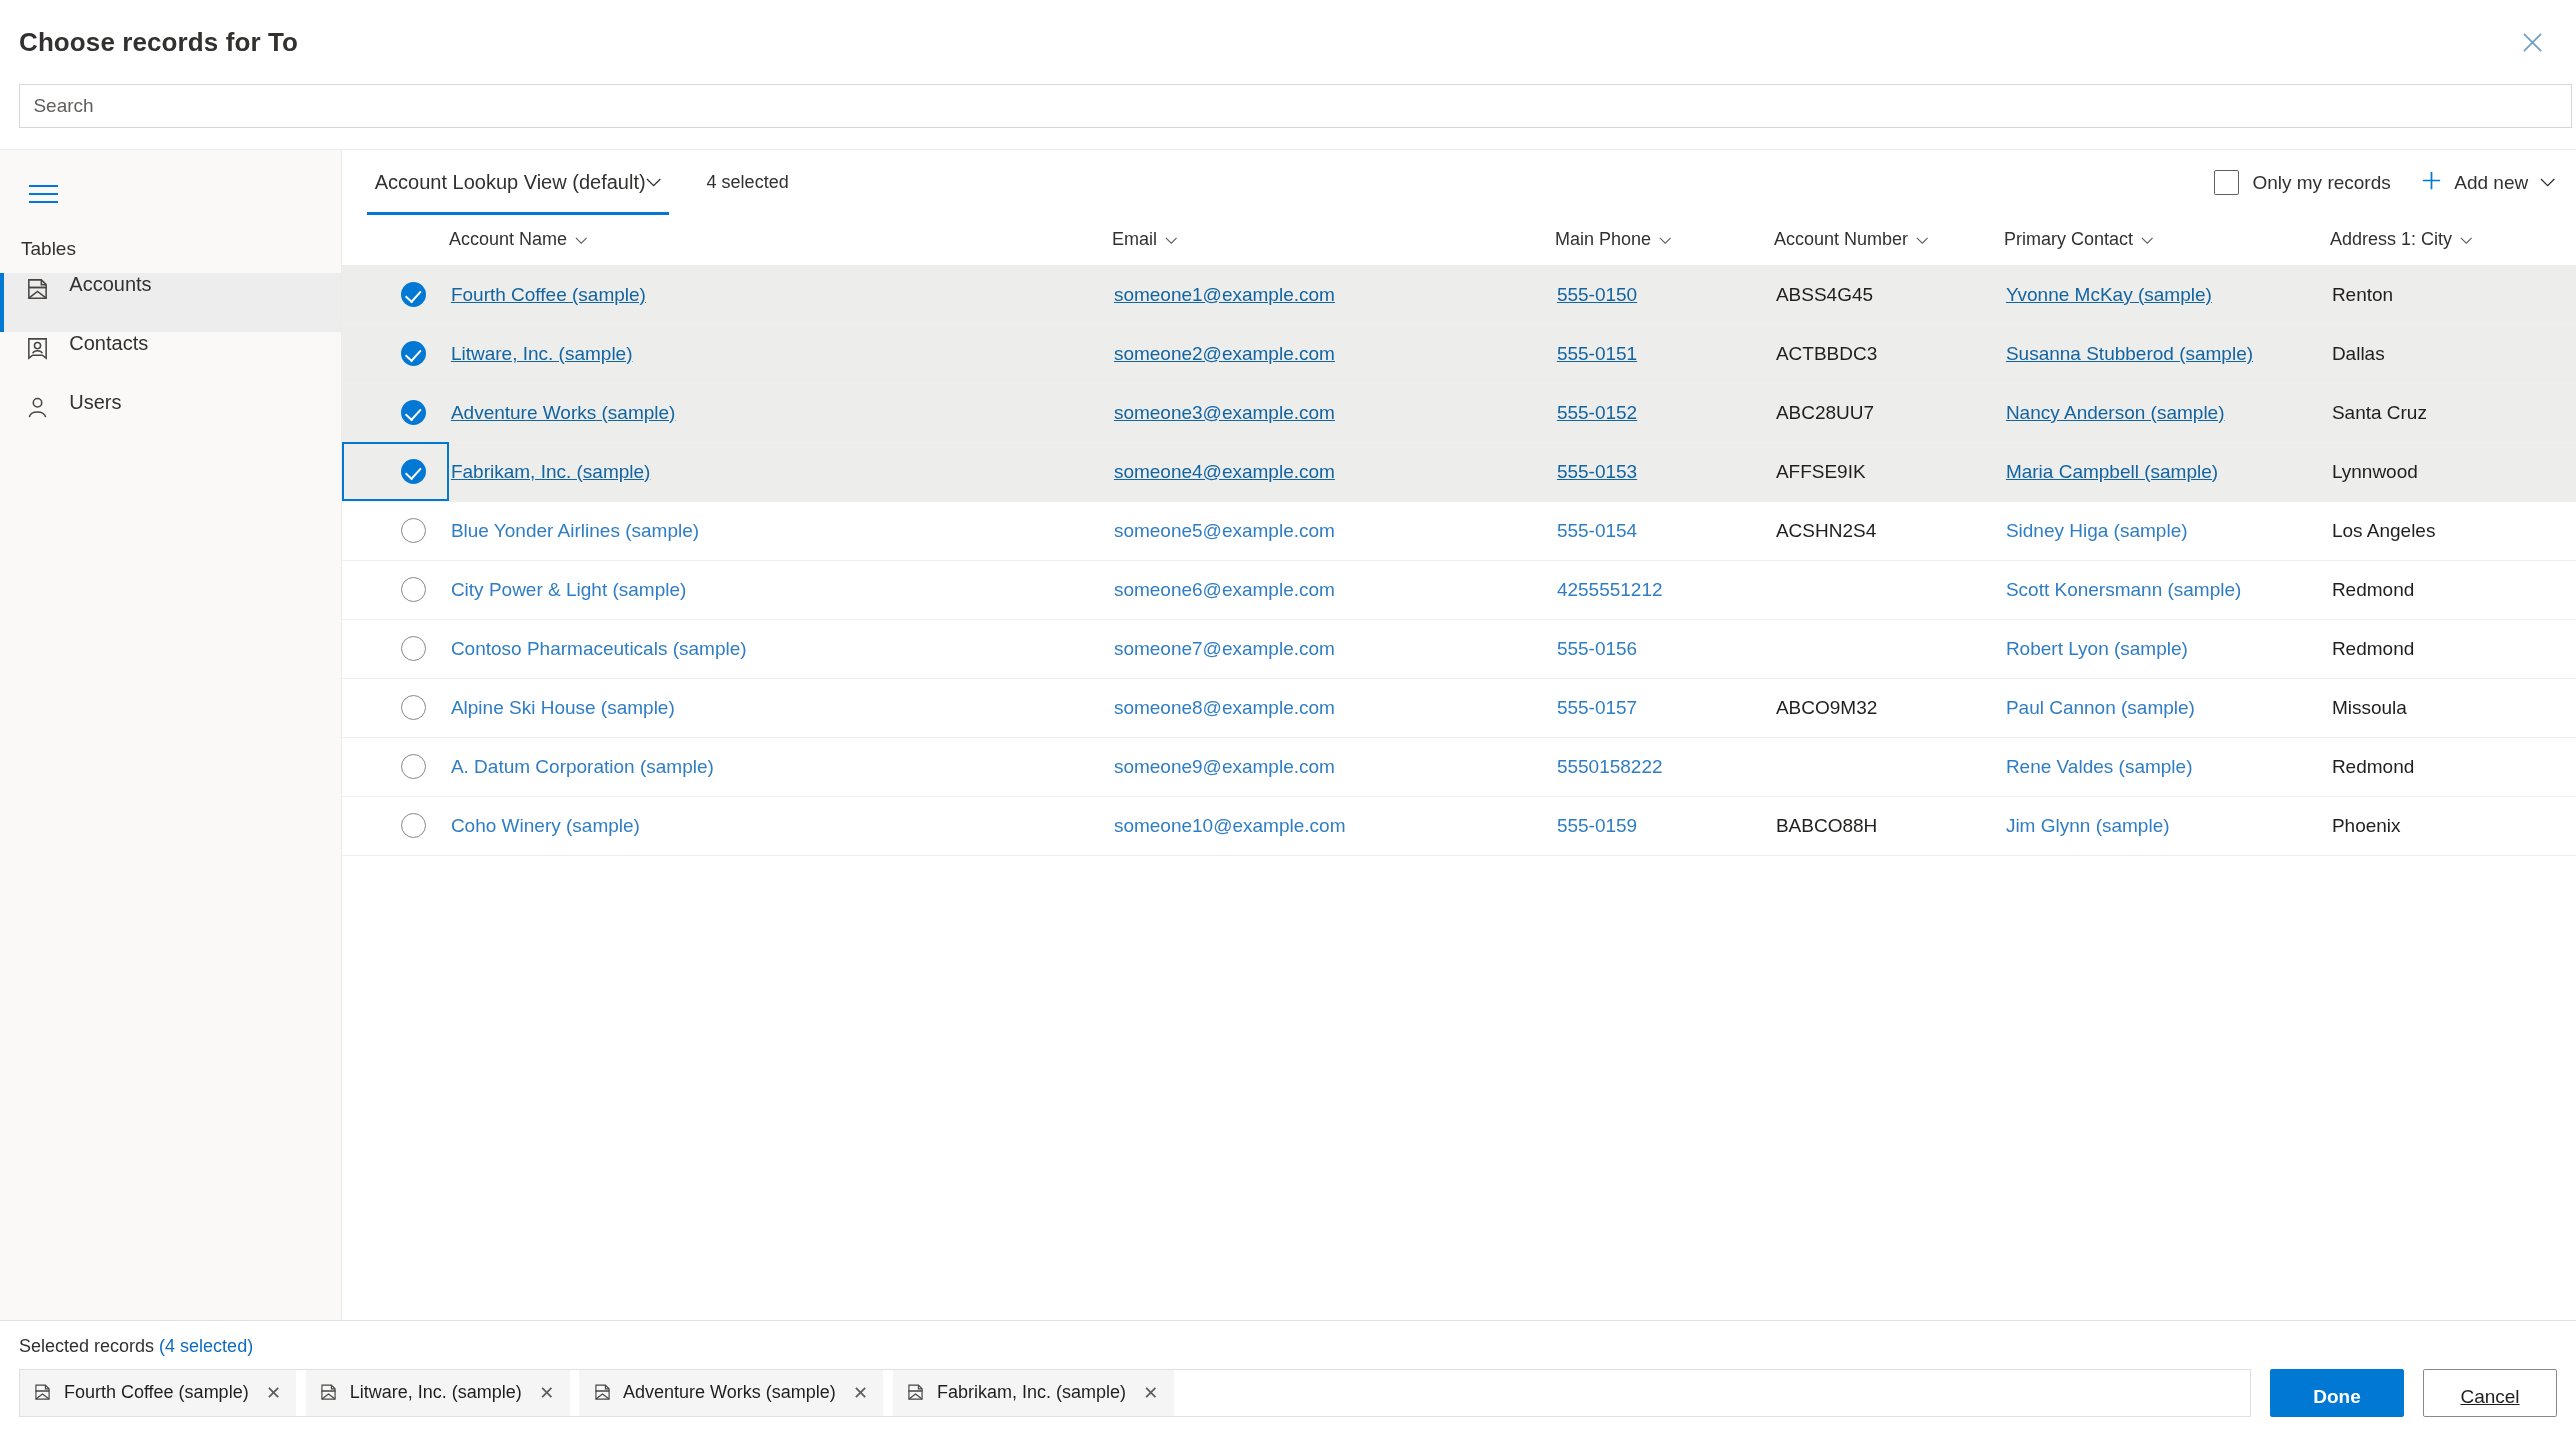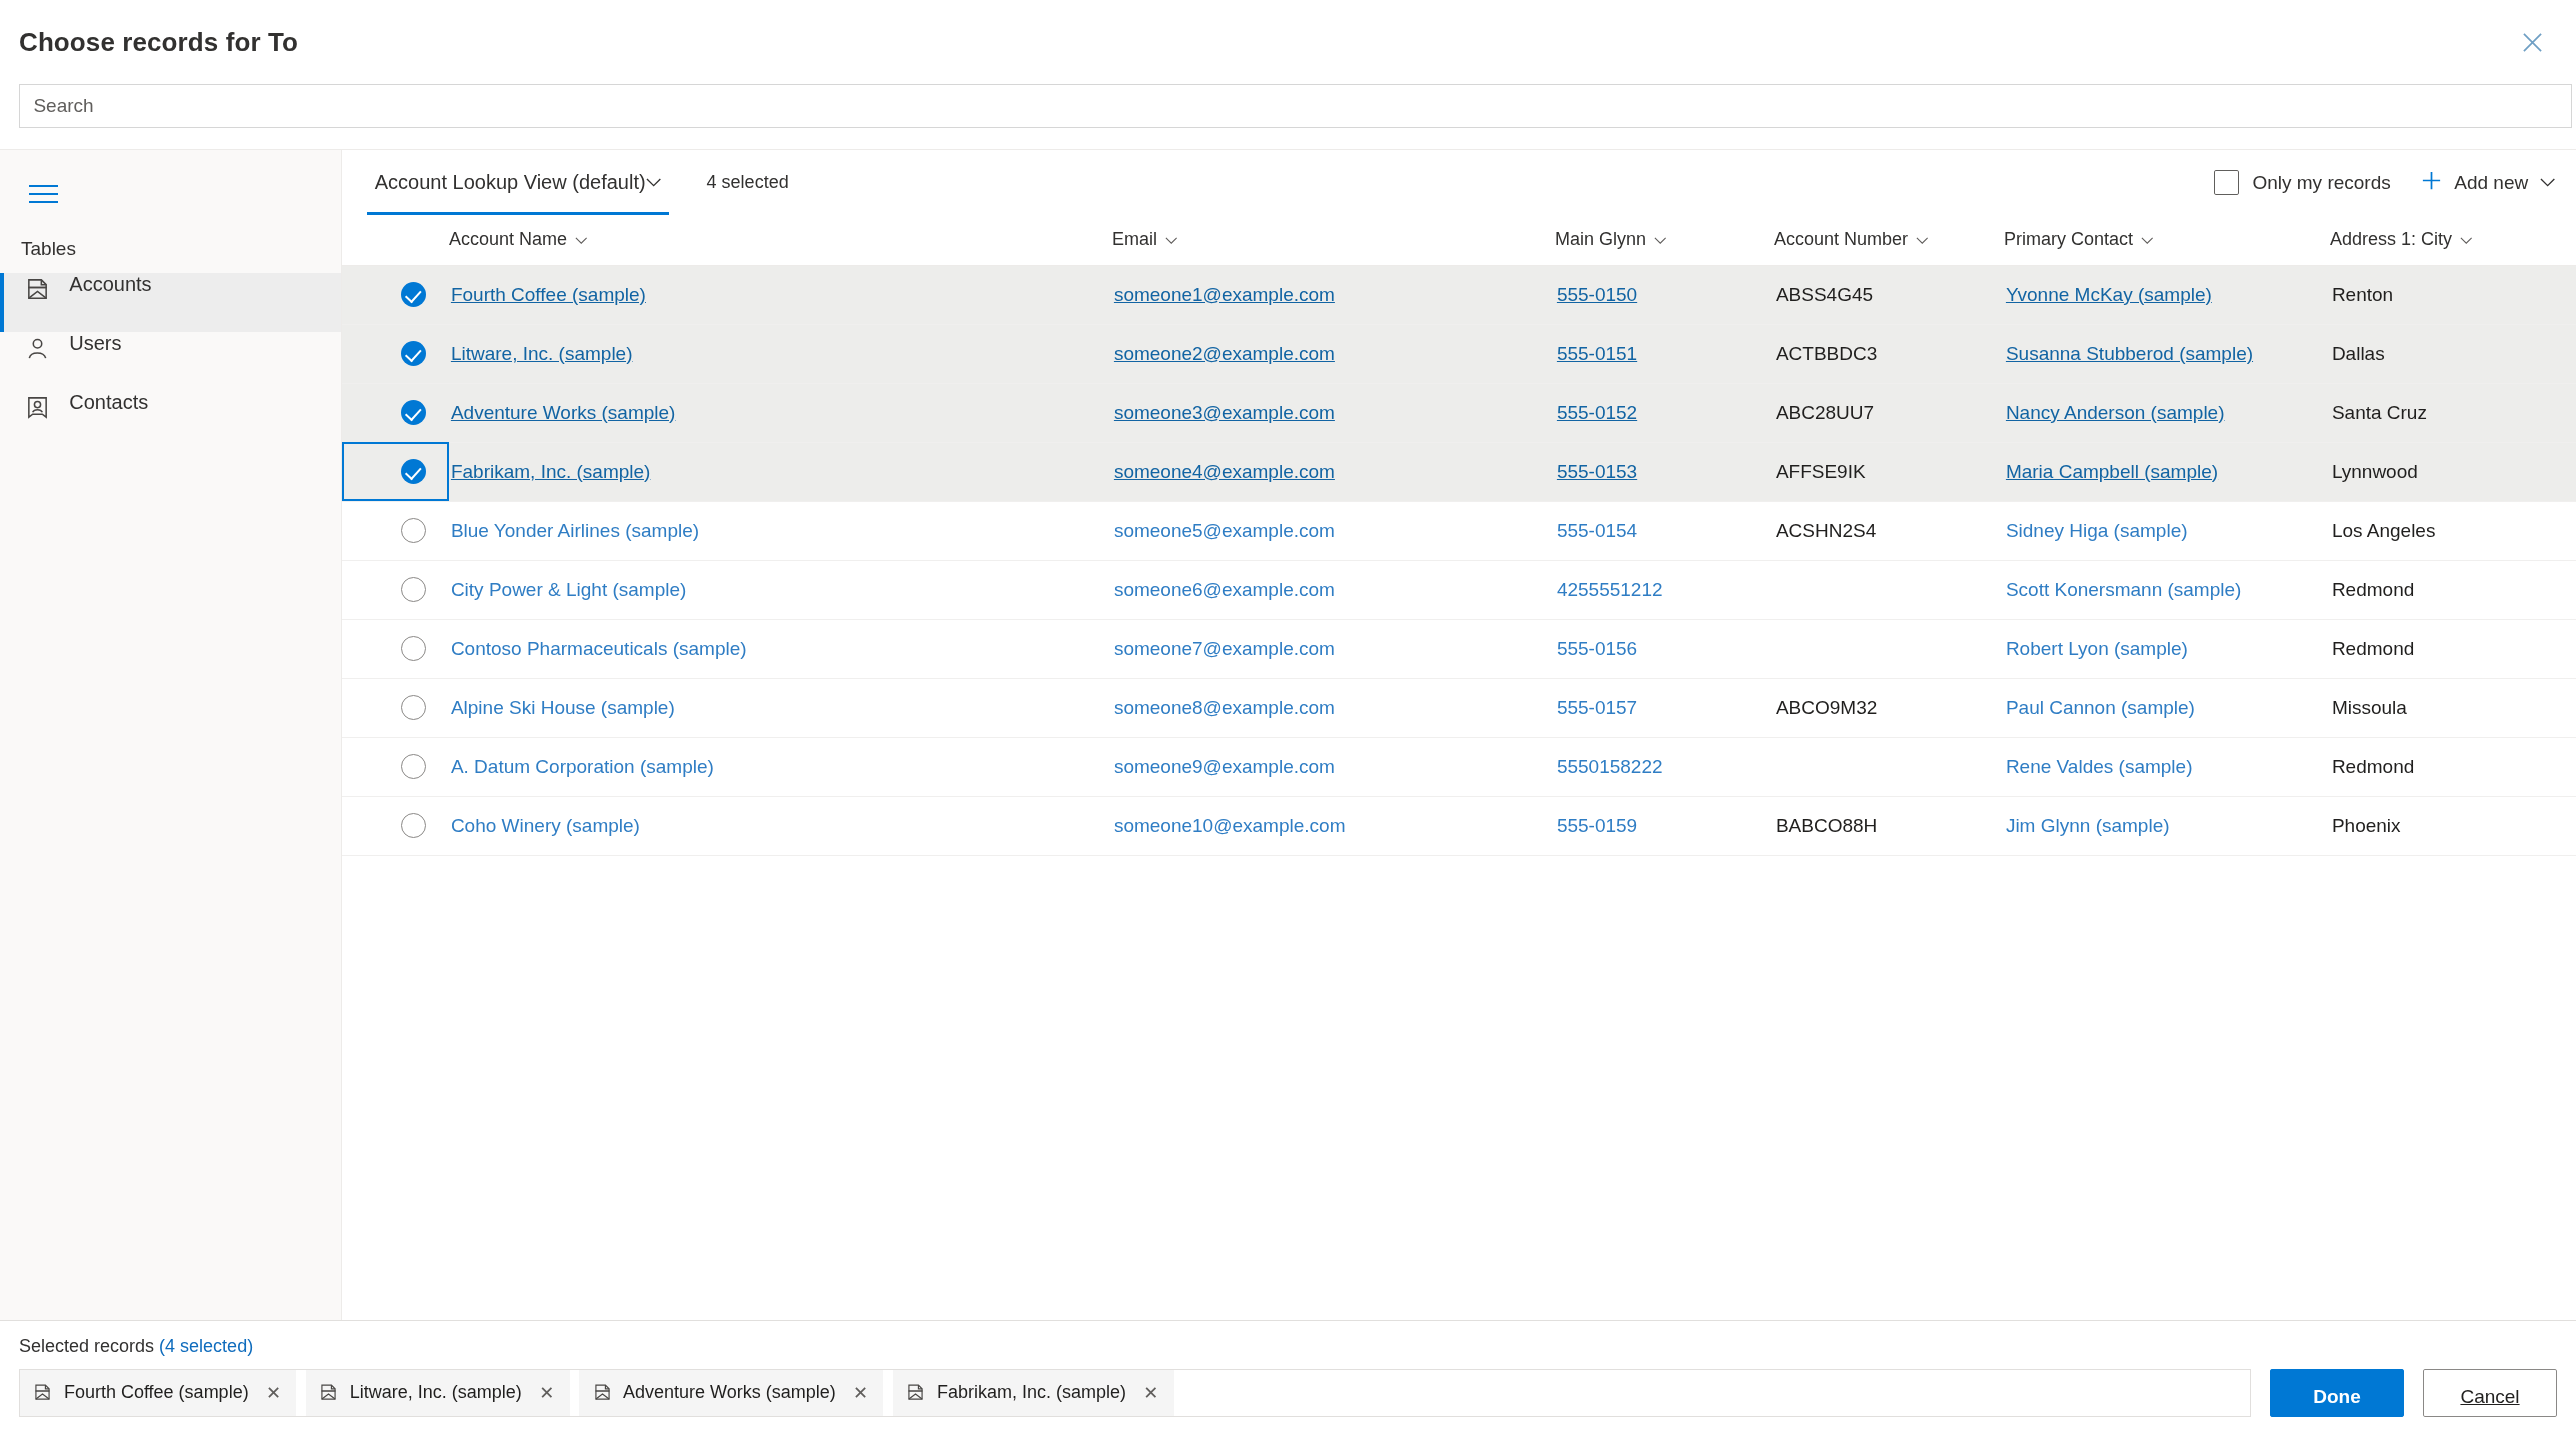--- a/index.html
+++ b/index.html
@@ -371,36 +371,36 @@
           <path d="M4 11 h18 v11 h-18 z" fill="none" stroke="#484644" stroke-width="1.6"></path>
           <path d="M4 22 l9 -7 l9 7" fill="none" stroke="#484644" stroke-width="1.6"></path>
         </svg>
       </span>
       <span class="lbl">Accounts</span>
     </div>
 
     <div class="side-item">
       <span class="ic">
         <svg width="25" height="25" viewBox="0 0 26 26">
-          <circle cx="13" cy="8" r="4.4" fill="none" stroke="#484644" stroke-width="1.6"></circle>
-          <path d="M4.5 23 c1.5 -7 15 -7 17 0" fill="none" stroke="#484644" stroke-width="1.6"></path>
-        </svg>
-      </span>
-      <span class="lbl">Users</span>
-    </div>
-
-    <div class="side-item">
-      <span class="ic">
-        <svg width="25" height="25" viewBox="0 0 26 26">
           <path d="M4 3 h18 v20 l-4 -3 h-10 l-4 3 z" fill="none" stroke="#484644" stroke-width="1.6"></path>
           <circle cx="13" cy="10" r="3.2" fill="none" stroke="#484644" stroke-width="1.6"></circle>
           <path d="M8 18 c1.5 -3.5 8.5 -3.5 10 0" fill="none" stroke="#484644" stroke-width="1.6"></path>
         </svg>
       </span>
       <span class="lbl">Contacts</span>
+    </div>
+
+    <div class="side-item">
+      <span class="ic">
+        <svg width="25" height="25" viewBox="0 0 26 26">
+          <circle cx="13" cy="8" r="4.4" fill="none" stroke="#484644" stroke-width="1.6"></circle>
+          <path d="M4.5 23 c1.5 -7 15 -7 17 0" fill="none" stroke="#484644" stroke-width="1.6"></path>
+        </svg>
+      </span>
+      <span class="lbl">Users</span>
     </div>
   </div>
 
   <div class="main">
 
     <div class="cmdbar">
       <div class="view-pivot">
         <span class="vp-label">Account Lookup View (default)</span>
         <span class="chev">
           <svg width="15.3" height="9.6" viewBox="0 0 16 10">
@@ -460,21 +460,21 @@
                 <span>Email</span>
                 <span class="chev">
                   <svg width="12.5" height="7.7" viewBox="0 0 16 10">
                       <path d="M1 1 L8 8 L15 1" stroke="#605e5c" stroke-width="1.4" fill="none"></path>
                     </svg>
                 </span>
               </div>
             </th>
             <th>
               <div class="th-inner">
-                <span>Main Glynn</span>
+                <span>Main Phone</span>
                 <span class="chev">
                   <svg width="12.5" height="7.7" viewBox="0 0 16 10">
                       <path d="M1 1 L8 8 L15 1" stroke="#605e5c" stroke-width="1.4" fill="none"></path>
                     </svg>
                 </span>
               </div>
             </th>
             <th>
               <div class="th-inner">
                 <span>Account Number</span>

